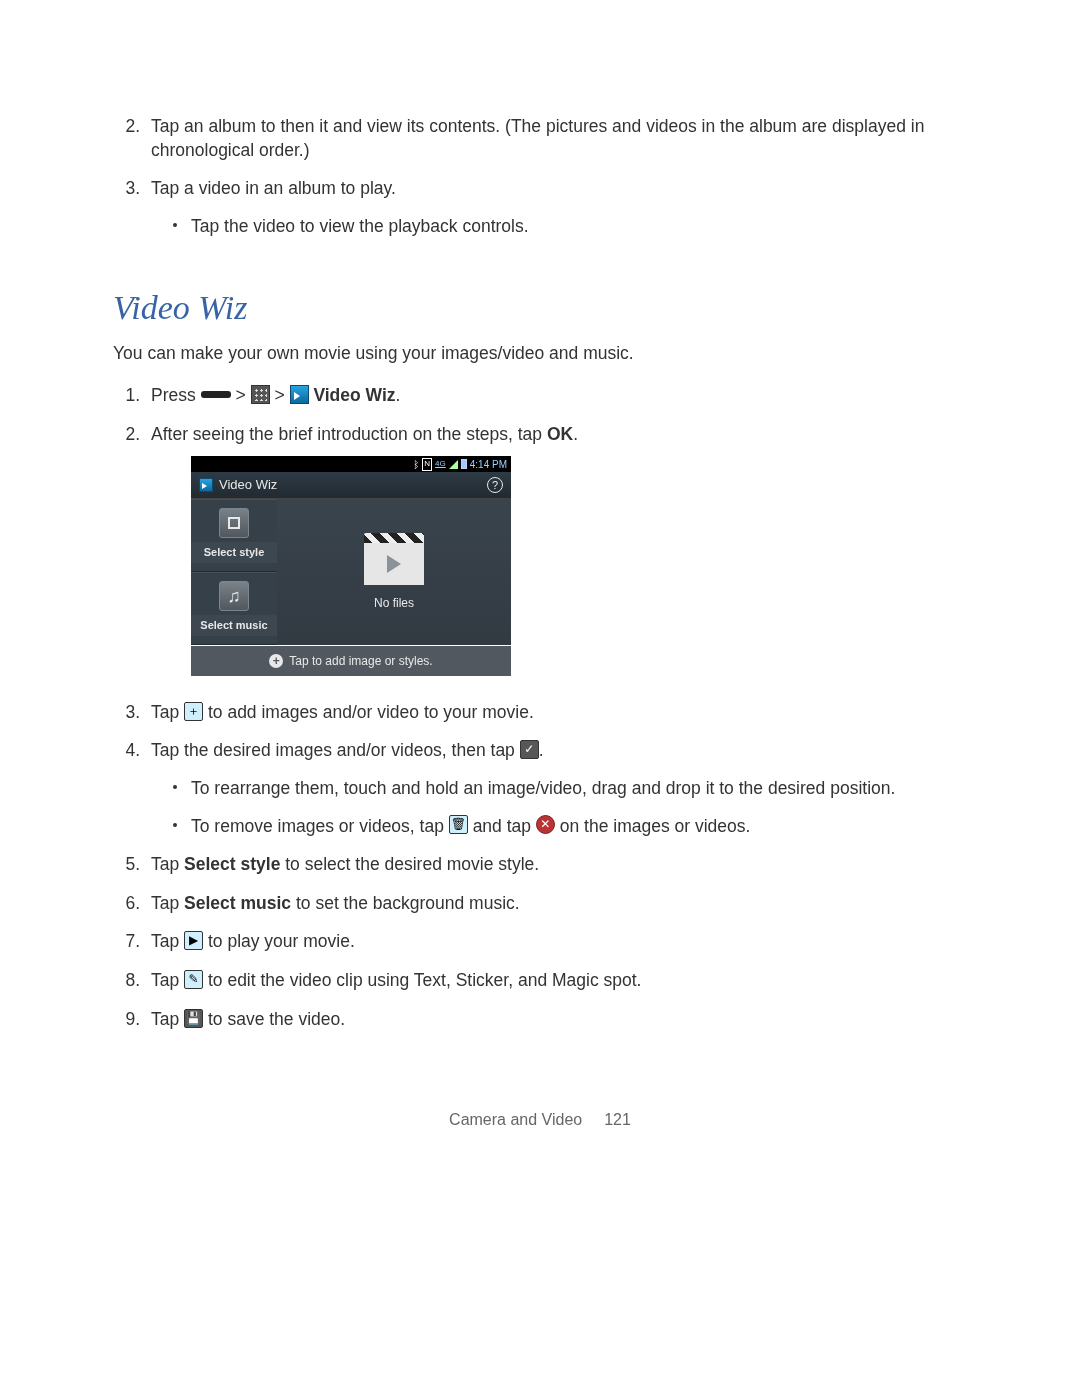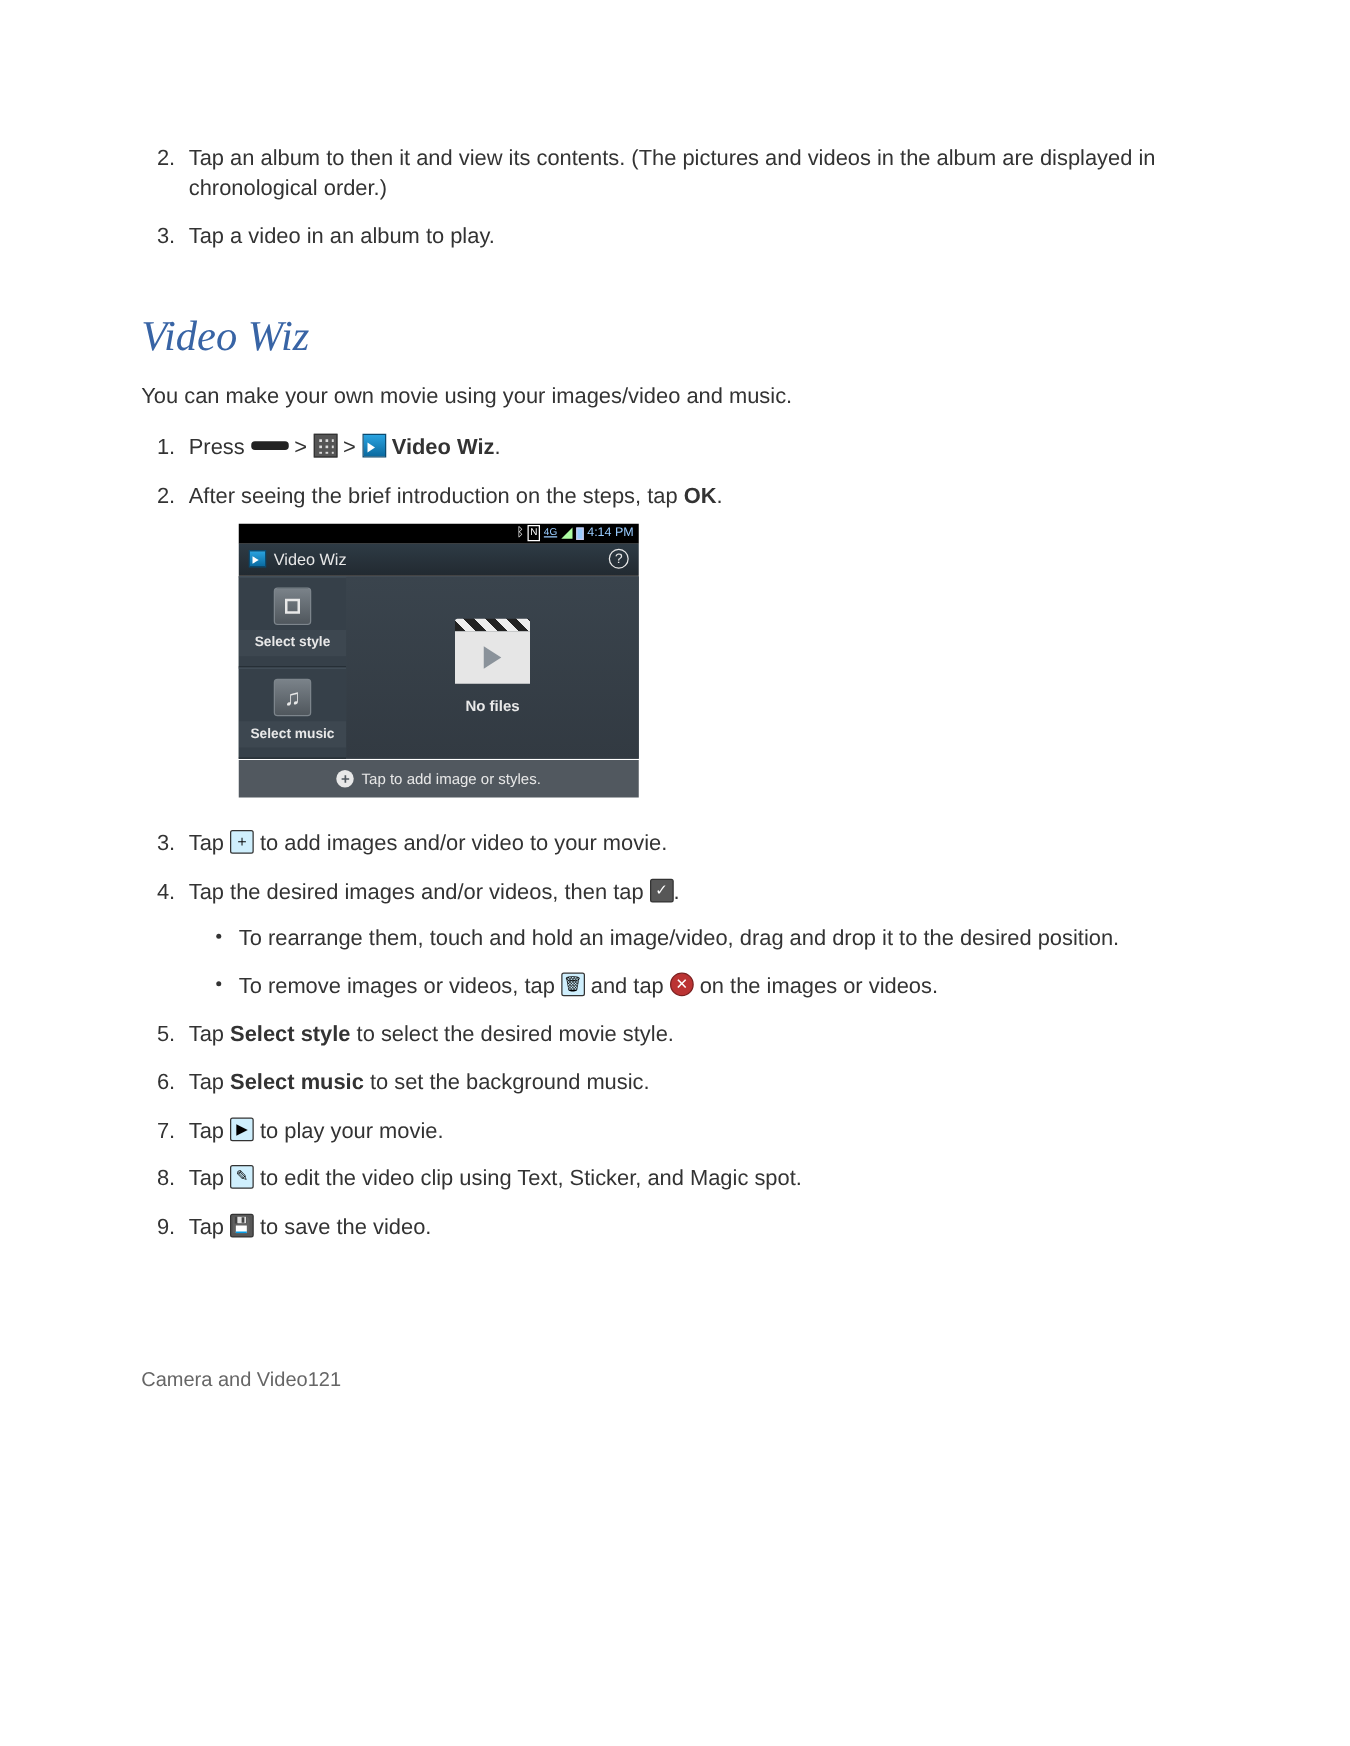--- a/index.html
+++ b/index.html
@@ -94,39 +94,42 @@
   .sideitem { flex:1; border-top:1px solid #46525c; border-bottom:1px solid #222a31; display:flex;flex-direction:column;align-items:center;justify-content:center;gap:4px; padding:8px 0;}
   .sidelabel { color:#e8e8e8; font-size:11px; font-weight:bold; text-align:center; background: rgba(255,255,255,0.04); width:100%; padding:3px 0;}
   .sidebox{width:30px;height:30px;background:linear-gradient(#7a8289,#50575d);border:1px solid #7d858c;border-radius:3px;display:flex;align-items:center;justify-content:center;}
   .sq{width:12px;height:12px;border:2px solid #e8e8e8;}
   .note{font-size:18px;color:#e8e8e8;}
   .preview{flex:1;display:flex;flex-direction:column;align-items:center;justify-content:center;background:linear-gradient(#3a444d,#323a42);}
   .clap{ width:60px; margin-bottom:6px;}
   .claptop{height:10px;background:repeating-linear-gradient(45deg,#222 0 6px,#eee 6px 12px);border-top-left-radius:2px;border-top-right-radius:2px;}
   .clapbody{height:42px;background:#e6e6e6;display:flex;align-items:center;justify-content:center;}
   .playtri{width:0;height:0;border-left:14px solid #8a929a;border-top:9px solid transparent;border-bottom:9px solid transparent;}
-  .nofiles{color:#e8e8e8;font-size:12px;font-weight:bold;margin-top:4px;}
+  .nofiles{color:#e8e8e8;font-size:12px;font-weight:normal;margin-top:4px;}
   .addbar{background:#51585f;color:#e8e8e8;text-align:center;font-size:12px;padding:7px 0;display:flex;align-items:center;justify-content:center;gap:6px;margin-top:1px;}
   .pluscircle{width:14px;height:14px;border-radius:50%;background:#e8e8e8;color:#51585f;font-size:12px;line-height:14px;font-weight:bold;text-align:center;}
 
   
   .footer {
     position: relative;
-    margin-top: 100px;
-    display: flex; justify-content: flex-start;
-    color: #666; font-size: 16px;
+    margin-top: 78px;
+    display: flex; justify-content: center;
+    color: #666; font-size: 16px; gap: 22px;
   }
 </style>
 </head>
 <body>
 
 <ol class="main" start="2">
   <li><span>Tap an album to then it and view its contents. (The pictures and videos in the album are displayed in chronological order.)</span></li>
   <li>
     <span>Tap a video in an album to play.</span>
+    <ul class="sub">
+      <li><span>Tap the video to view the playback controls.</span></li>
+    </ul>
   </li>
 </ol>
 
 <h2 class="section">Video Wiz</h2>
 <p class="intro">You can make your own movie using your images/video and music.</p>
 
 <ol class="main">
 
   <li>
     <span>Press </span><span class="homebar icon"></span><span> &gt; </span><span class="gridicon icon"></span><span> &gt; </span><span class="vwicon icon"></span><span class="strong"> Video Wiz</span><span>.</span>

